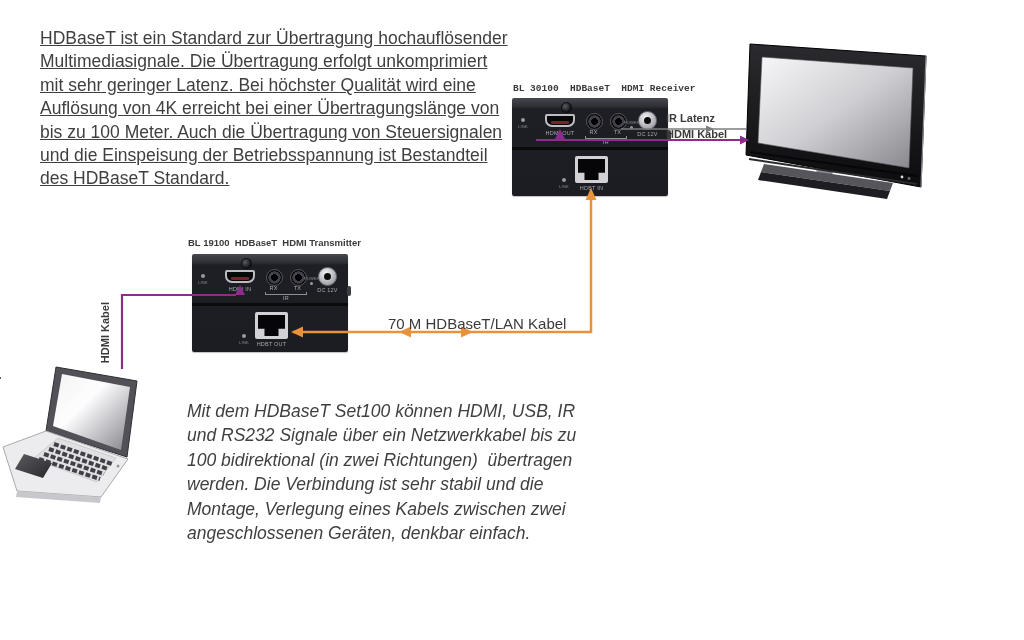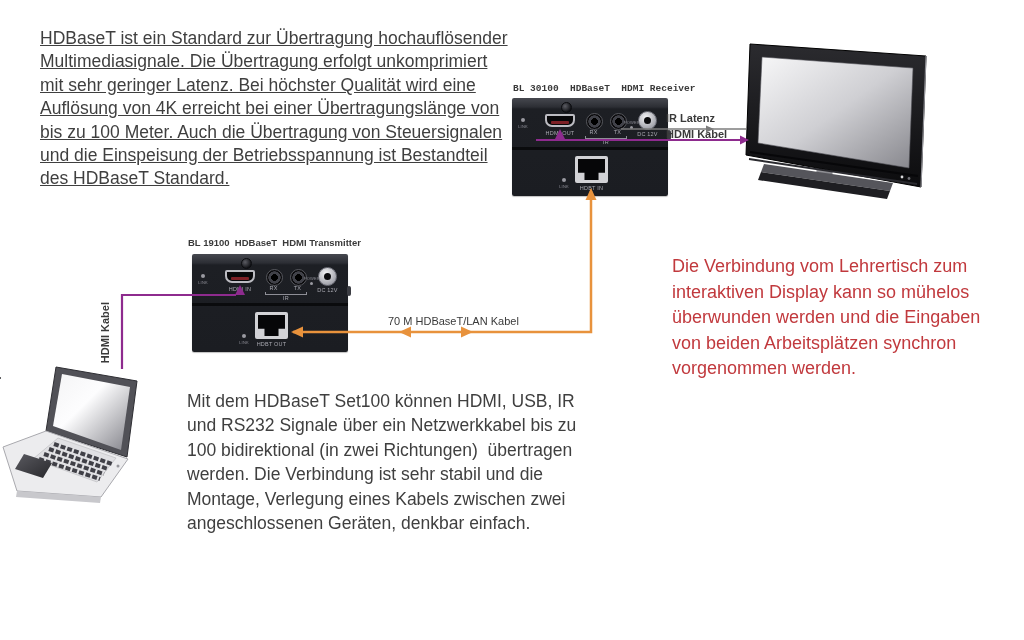--- a/index.html
+++ b/index.html
@@ -6,30 +6,30 @@
   .stage{position:relative;width:1024px;height:640px;background:#ffffff;overflow:hidden;
          font-family:"Liberation Sans", sans-serif;}
   svg.layer{position:absolute;left:0;top:0;width:1024px;height:640px;}
   .layer-art{z-index:1;}
   .layer-cables{z-index:3;pointer-events:none;}
 
   
   .para{position:absolute;white-space:pre-wrap;z-index:4;color:#3f3f3f;}
   .para-intro{left:40px;top:27px;width:560px;font-size:17.5px;line-height:23.4px;text-decoration:underline;}
   .para-note{left:672px;top:254px;width:330px;font-size:18px;line-height:25.6px;color:#c1393d;}
-  .para-desc{left:187px;top:389px;width:430px;font-size:17.5px;line-height:24.4px;}
+  .para-desc{left:187px;top:399px;width:430px;font-size:17.5px;line-height:24.4px;font-style:italic;}
 
   
   .dev-title{position:absolute;z-index:4;font-size:9.5px;font-weight:600;color:#3a3a3a;white-space:pre;}
   .title-rx{left:513px;top:83px;font-family:Liberation Mono, monospace;}
   .title-tx{left:188px;top:237px;}
   .cable-label{position:absolute;z-index:4;color:#3a3a3a;white-space:pre;}
   .lbl-ir-kabel{left:666px;top:112px;font-size:11px;font-weight:700;}
   .lbl-hdmi-kabel-tv{left:666px;top:128px;font-size:11px;font-weight:700;}
-  .lbl-lan-kabel{left:388px;top:315px;font-size:11px;}
+  .lbl-lan-kabel{left:388px;top:315px;font-size:15px;}
   .lbl-hdmi-kabel-laptop{left:99px;top:302px;font-size:11px;font-weight:700;
       writing-mode:vertical-rl;transform:rotate(180deg);}
 
   
   .device{position:absolute;width:156px;height:98px;z-index:2;border-radius:2px;
           background:linear-gradient(180deg,#46484f 0px,#2c2e34 9px,#1d1f24 11px,#1b1d22 100%);
           box-shadow:0 1px 1px rgba(0,0,0,.25);}
   .device *{position:absolute;}
   .dev-divider{left:0;right:0;top:49px;height:3px;background:#0a0b0d;}
   .dev-screw{left:49px;top:4px;width:9px;height:9px;border-radius:50%;
@@ -215,25 +215,20 @@
   <div class="cable-label lbl-lan-kabel">70 M HDBaseT/LAN Kabel</div>
   <div class="cable-label lbl-hdmi-kabel-laptop">HDMI Kabel</div>
 
   <div class="para para-intro">HDBaseT ist ein Standard zur Übertragung hochauflösender
 Multimediasignale. Die Übertragung erfolgt unkomprimiert
 mit sehr geringer Latenz. Bei höchster Qualität wird eine
 Auflösung von 4K erreicht bei einer Übertragungslänge von
 bis zu 100 Meter. Auch die Übertragung von Steuersignalen
 und die Einspeisung der Betriebsspannung ist Bestandteil
 des HDBaseT Standard.</div>
-  <div class="para para-note">Die Verbindung vom Lehrertisch zum
-interaktiven Display kann so mühelos
-überwunden werden und die Eingaben
-von beiden Arbeitsplätzen synchron
-vorgenommen werden.</div>
   <div class="para para-desc">Mit dem HDBaseT Set100 können HDMI, USB, IR
 und RS232 Signale über ein Netzwerkkabel bis zu
 100 bidirektional (in zwei Richtungen)  übertragen
 werden. Die Verbindung ist sehr stabil und die
 Montage, Verlegung eines Kabels zwischen zwei
 angeschlossenen Geräten, denkbar einfach.</div>
 
 </div>
 
 </body></html>

